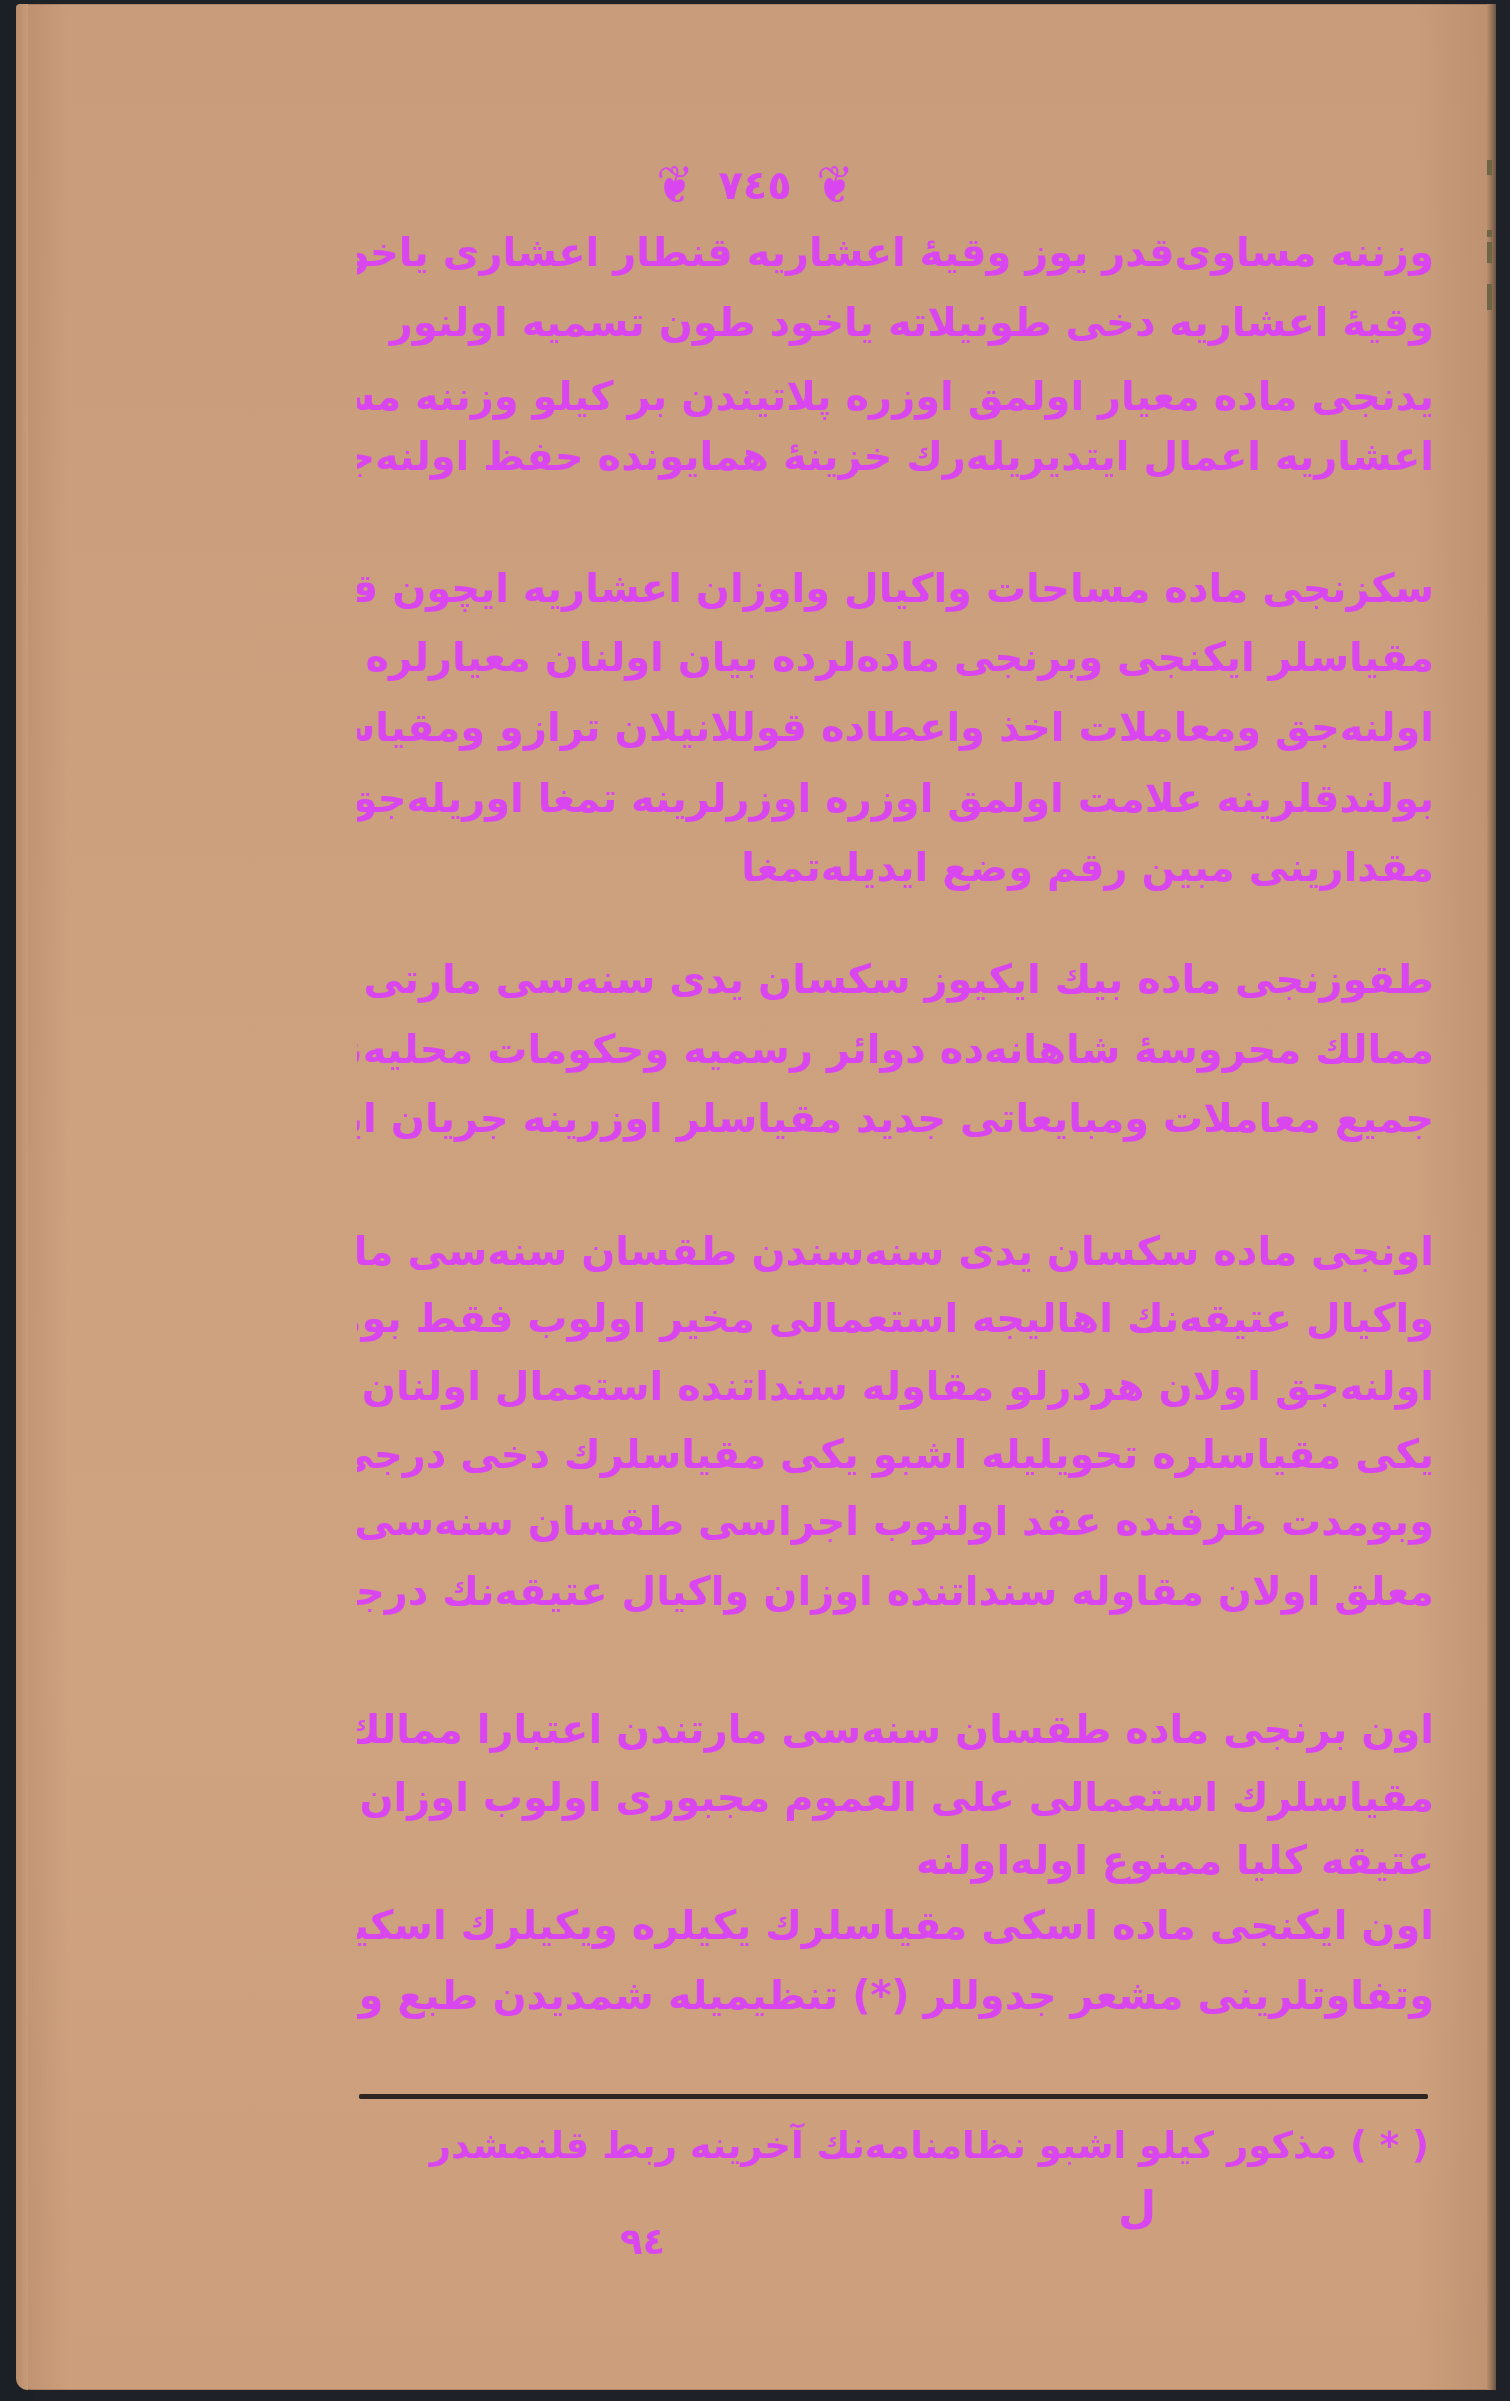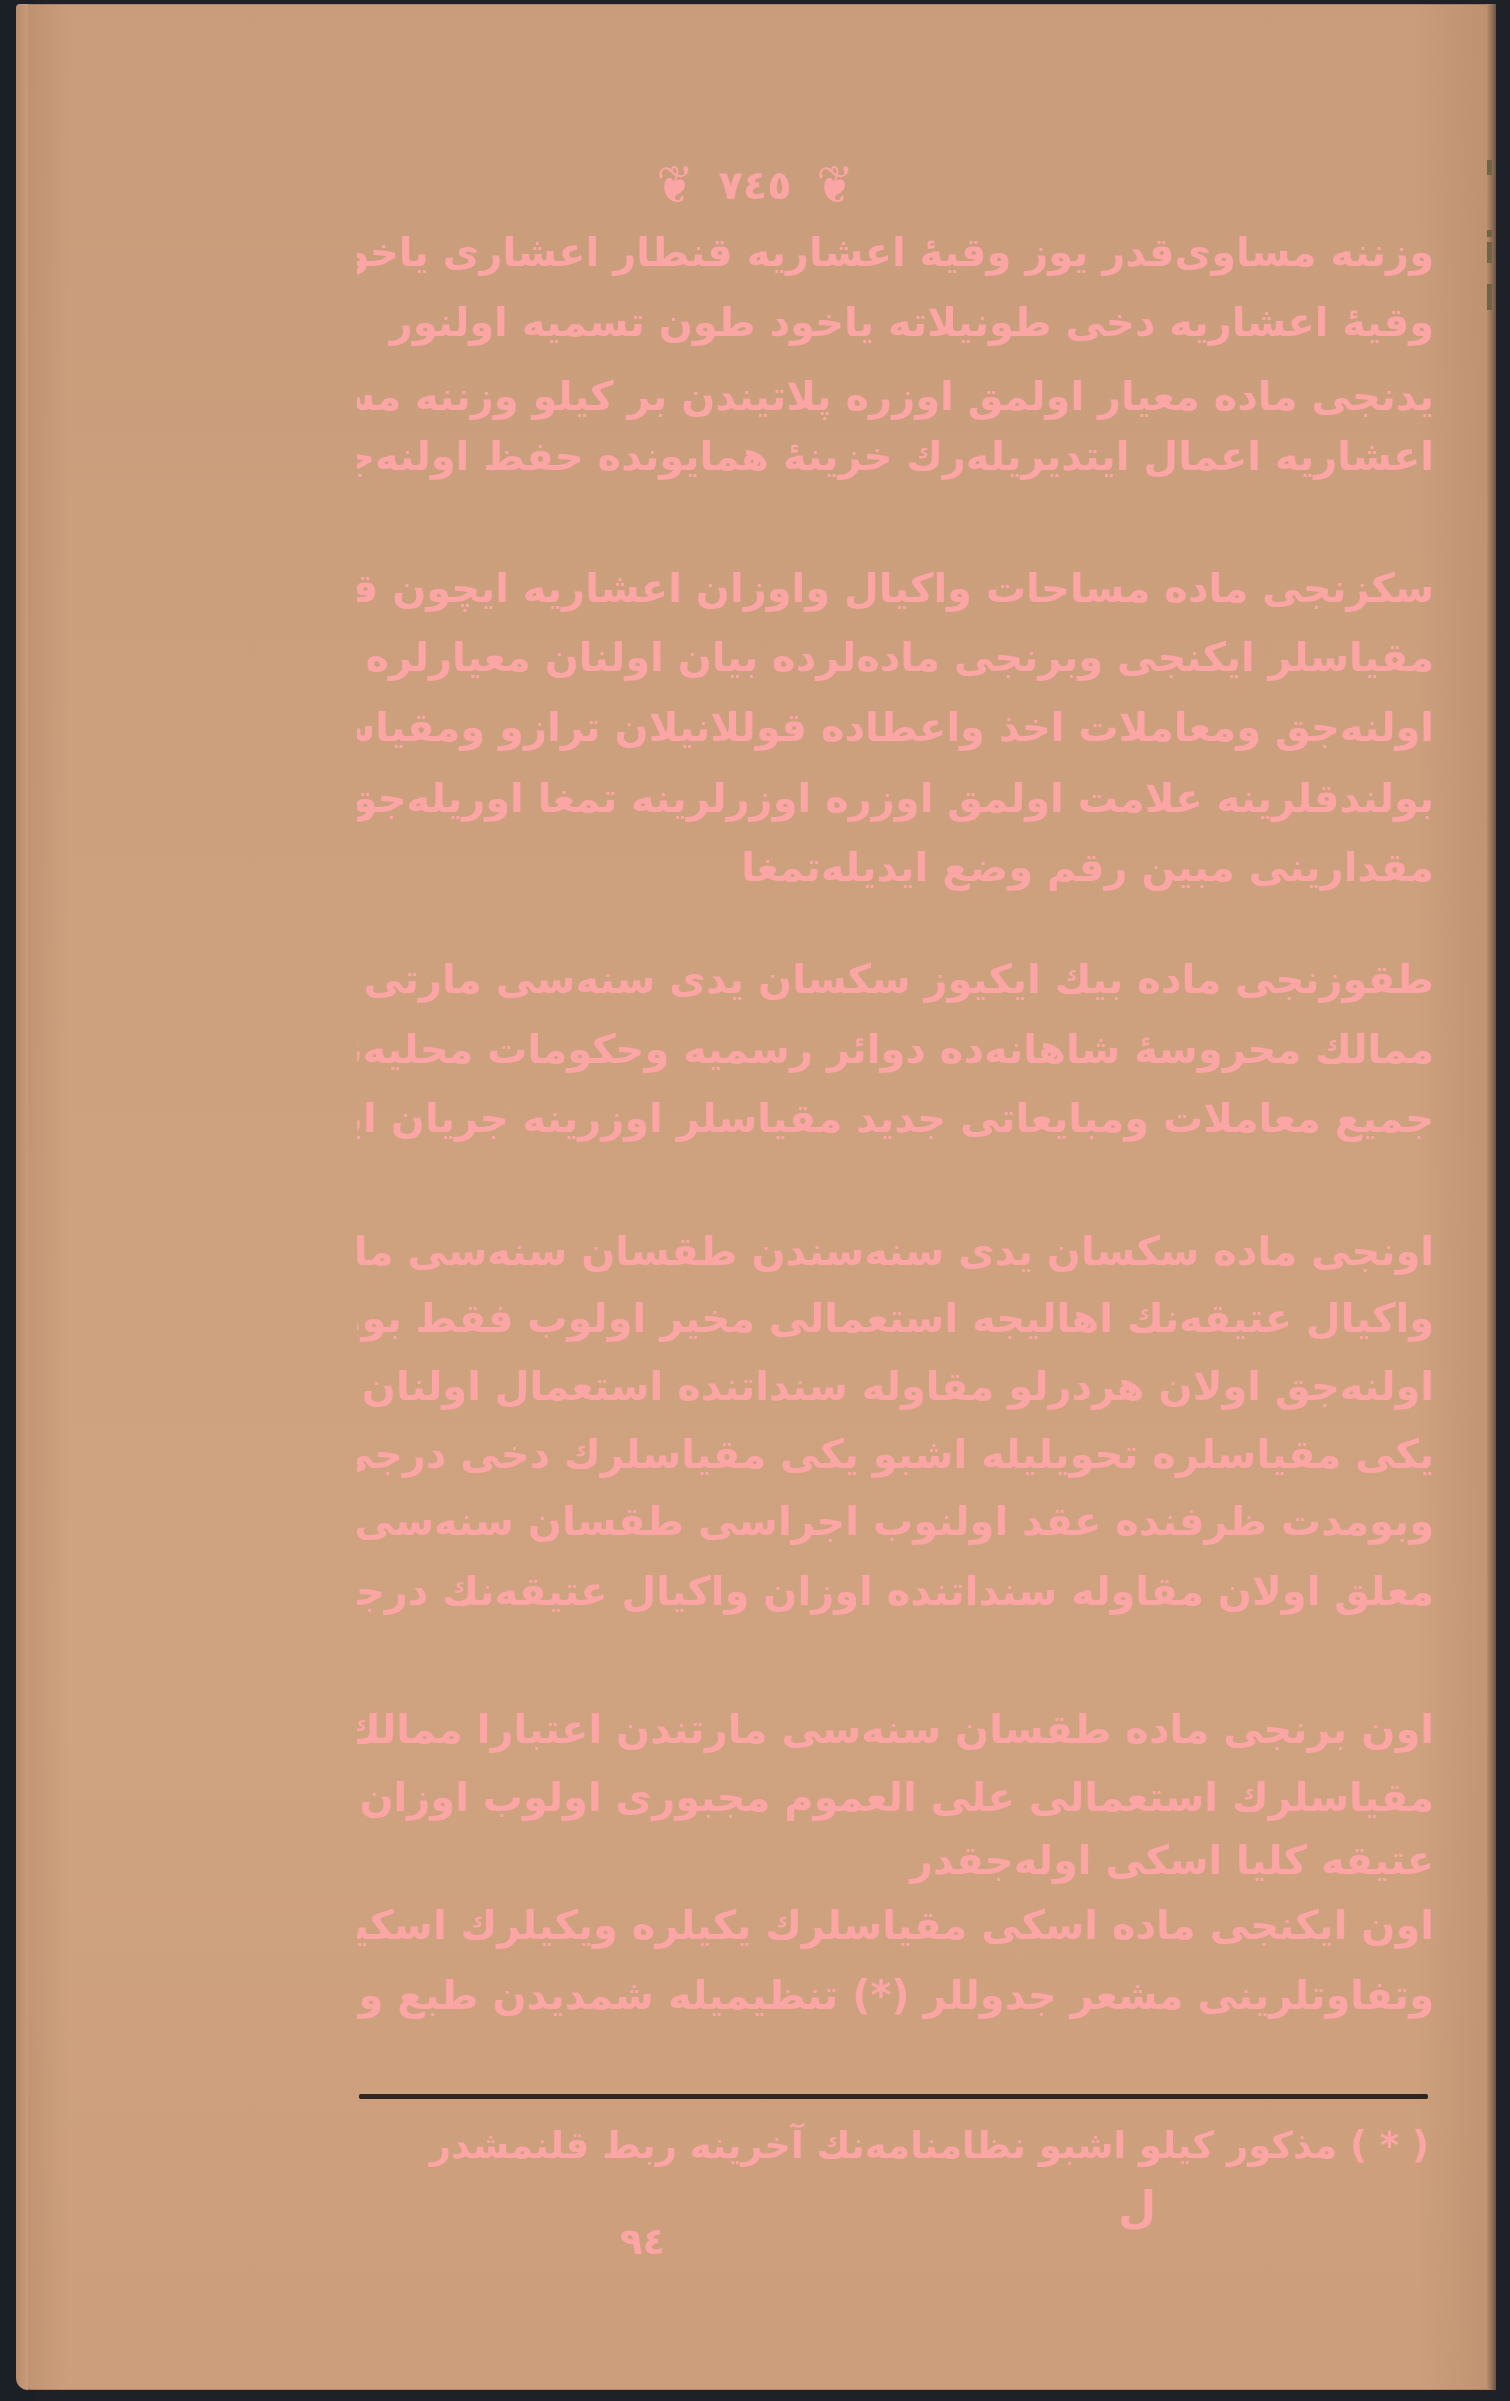--- a/index.html
+++ b/index.html
@@ -39,21 +39,21 @@
       background: linear-gradient(90deg, #b88d6c, #8f6d55 60%, #6a5444);
     }
     .page-edge-left {
       position: absolute;
       left: 0; top: 0;
       width: 12.2px; height: 100%;
       background: linear-gradient(90deg, #b88c6b, #c89b79);
       border-radius: 5.2px 0 0 15.7px;
     }
     .ink {
-      color: #fca5a5;
+      color: #d946ef;
     }
     .header {
       position: absolute;
       top: 156px;
       left: 0;
       width: 100%;
       text-align: center;
       font-size: 40px;
       line-height: 52px;
       direction: rtl;
@@ -196,21 +196,21 @@
 
   <div class="line full" style="top:1221px;">اونجی ماده   سکسان یدی سنه‌سندن طقسان سنه‌سی مارتنه دکین اوزان</div>
   <div class="line full" style="top:1288px;">واکیال عتیقه‌نك اهالیجه استعمالی مخیر اولوب فقط بومدت ایچنده تنظیم</div>
   <div class="line full" style="top:1356px;">اولنه‌جق اولان هردرلو مقاوله سنداتنده استعمال اولنان عتیق مقیاسلرك</div>
   <div class="line full" style="top:1424px;">یکی مقیاسلره تحویلیله اشبو یکی مقیاسلرك دخی درجی مجبوری اوله‌جق</div>
   <div class="line full" style="top:1491px;">وبومدت ظرفنده عقد اولنوب اجراسی طقسان سنه‌سی مارتندن صکره‌یه</div>
   <div class="line full" style="top:1561px;">معلق اولان مقاوله سنداتنده اوزان واکیال عتیقه‌نك درجی جائز اوله‌میه‌جقدر</div>
 
   <div class="line full" style="top:1699px;">اون برنجی ماده   طقسان سنه‌سی مارتندن اعتبارا ممالك عثمانیه‌ده جدید</div>
   <div class="line full" style="top:1767px;">مقیاسلرك استعمالی علی العموم مجبوری اولوب اوزان واکیال ومساحات</div>
-  <div class="line" style="top:1830px;">عتیقه کلیا اسکی اوله‌جقدر</div>
+  <div class="line" style="top:1830px;">عتیقه کلیا ممنوع اوله‌اولنه</div>
 
   <div class="line full" style="top:1895px;">اون ایکنجی ماده   اسکی مقیاسلرك یکیلره ویکیلرك اسکیلره نسبتله اولان فرق</div>
   <div class="line full" style="top:1965px;">وتفاوتلرینی مشعر جدوللر (*) تنظیمیله شمدیدن طبع ونشر اولنه‌جقدر</div>
 </div>
 
 <div class="rule"></div>
 
 <div class="footnote ink">( * ) مذکور کیلو اشبو نظامنامه‌نك آخرینه ربط قلنمشدر</div>
 
 <div class="signature-num ink">٩٤</div>

